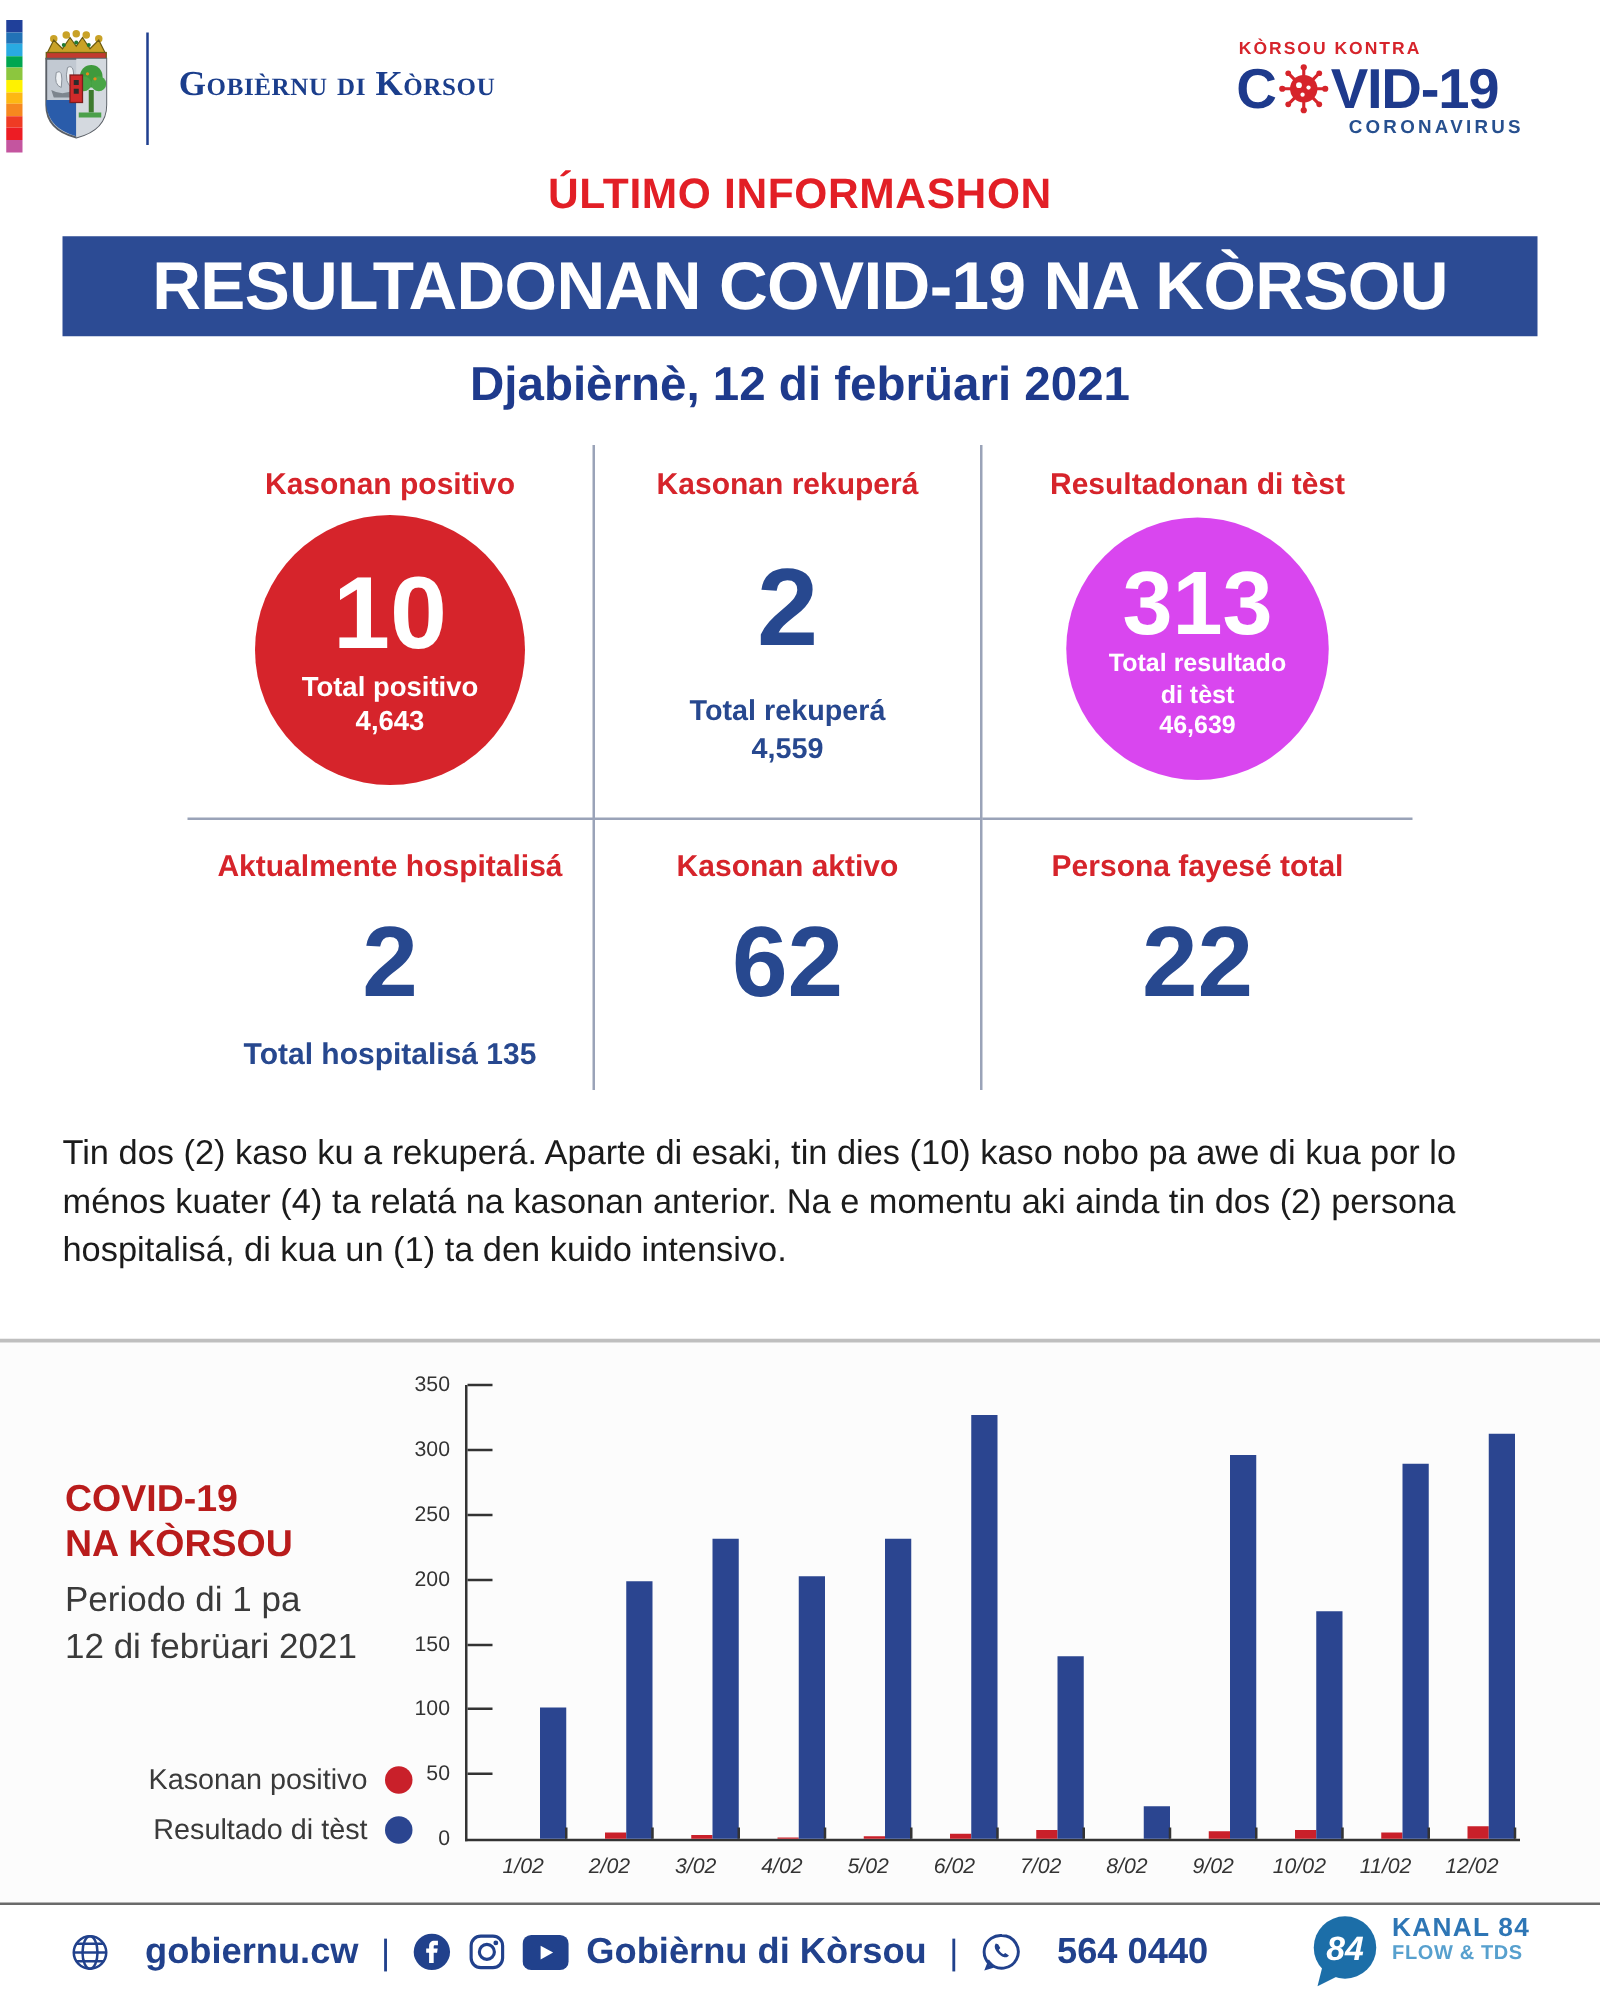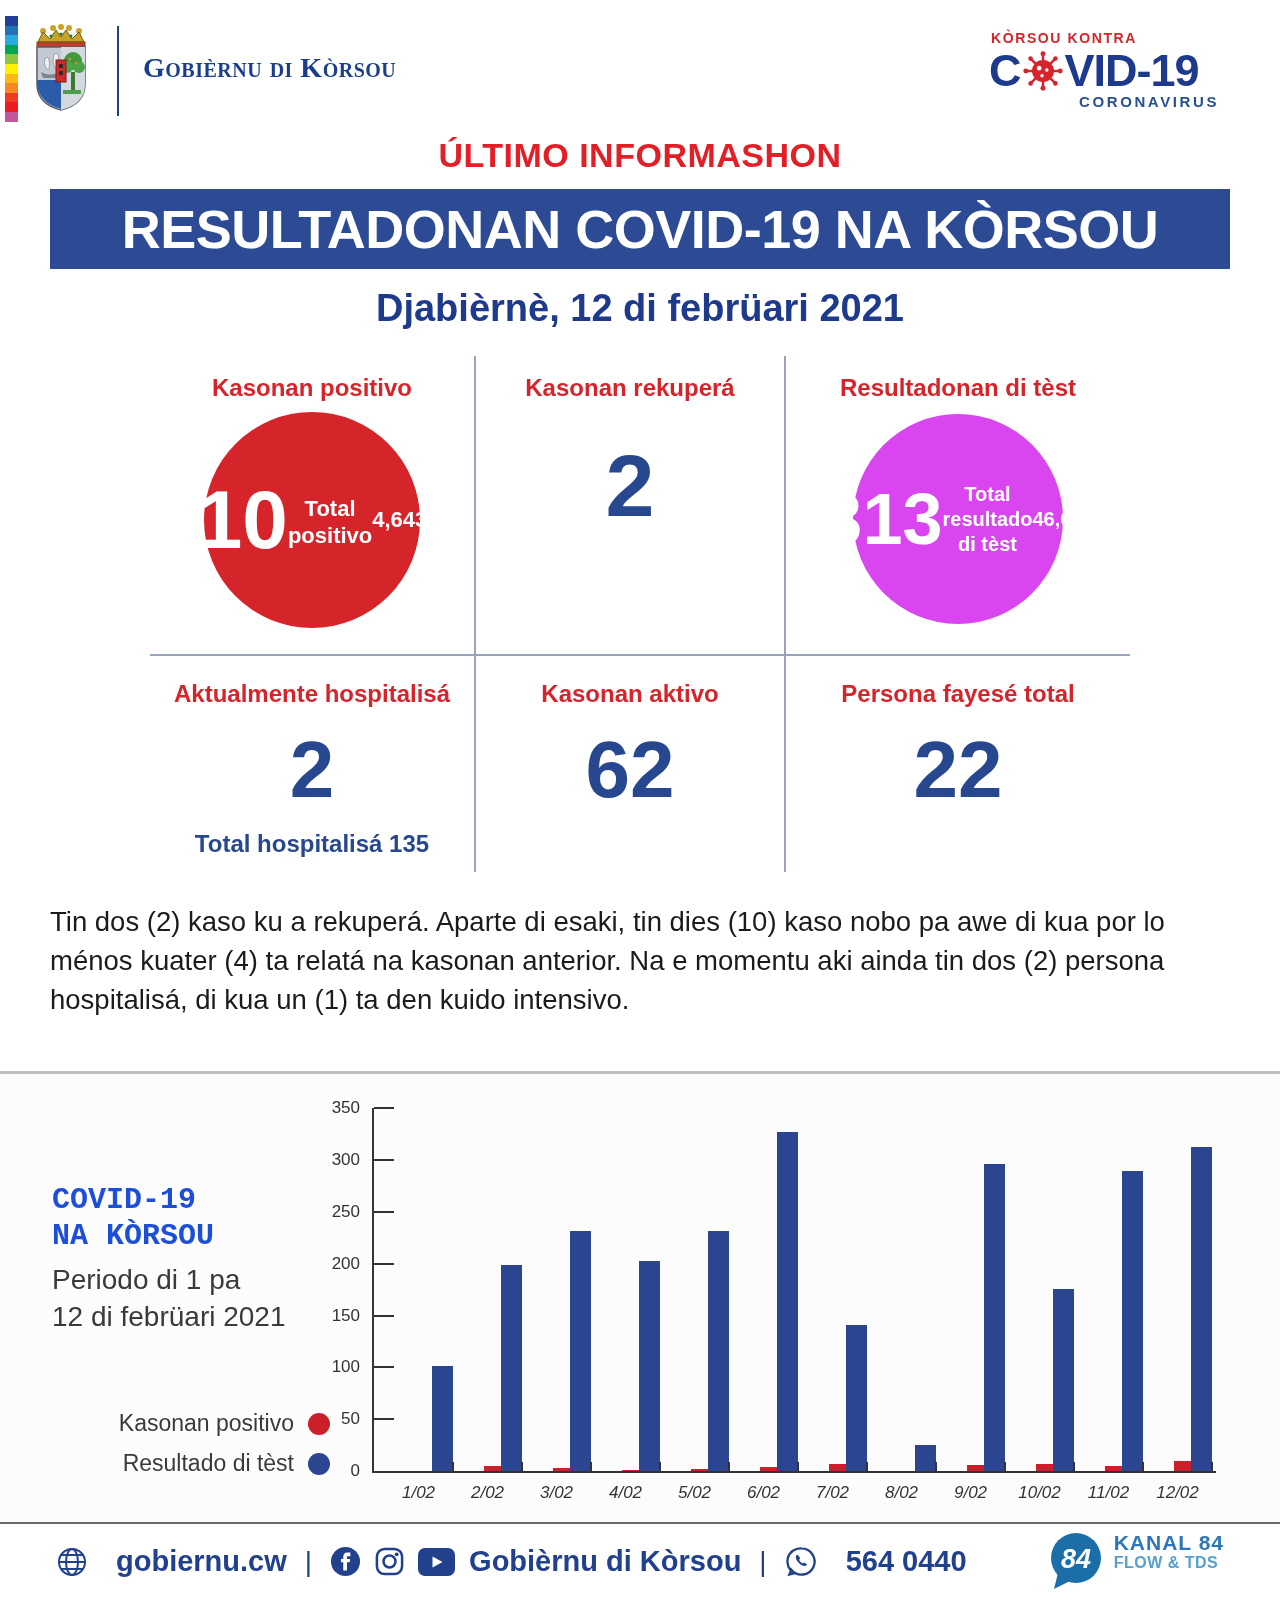--- a/index.html
+++ b/index.html
@@ -27,21 +27,21 @@
   .banner span{color:#fff;font-size:54px;font-weight:800;letter-spacing:-.5px;white-space:nowrap;}
   .date-line{margin-top:18px;text-align:center;font-size:38px;font-weight:800;color:#1e3a8c;}
 
   
   .stats{margin:26px auto 0;width:980px;display:grid;grid-template-columns:326px 310px 344px;
          grid-template-rows:300px 216px;}
   .cell{display:flex;flex-direction:column;align-items:center;}
   .bR{border-right:2px solid #9aa3b8;}
   .bB{border-bottom:2px solid #9aa3b8;}
   .stat-label{margin-top:18px;font-size:24px;font-weight:600;color:#d6242b;}
-  .circle{border-radius:50%;display:flex;flex-direction:row;align-items:center;justify-content:center;color:#fff;}
+  .circle{border-radius:50%;display:flex;flex-direction:column;align-items:center;justify-content:center;color:#fff;}
   .circle.red{width:216px;height:216px;background:#d6242b;margin-top:10px;}
   .circle.blue{width:210px;height:210px;background:#d946ef;margin-top:12px;}
   .circle .big{font-size:82px;font-weight:800;line-height:1;}
   .circle.blue .big{font-size:72px;}
   .circle .tlabel{font-size:22px;font-weight:bold;margin-top:4px;line-height:1.25;text-align:center;}
   .circle.blue .tlabel{font-size:20px;margin-top:0;}
   .circle .tvalue{font-size:22px;font-weight:bold;}
   .circle.blue .tvalue{font-size:20px;}
   .navy-big{font-size:88px;font-weight:800;color:#27488f;line-height:1;margin-top:40px;}
   .navy-total{font-size:23px;font-weight:bold;color:#27488f;margin-top:24px;line-height:1.3;text-align:center;}
@@ -49,21 +49,21 @@
   .r2 .navy-big{font-size:80px;margin-top:22px;}
   .r2 .navy-total{margin-top:18px;font-size:24px;}
 
   
   .summary{margin:30px auto 0;width:1180px;font-size:27.5px;line-height:1.42;color:#1b1b1b;}
 
   
   .chart-section{position:relative;margin-top:52px;height:448px;background:#fcfcfc;
                  border-top:3px solid #bfbfbf;border-bottom:2px solid #6a6a6a;}
   .chart-info{position:absolute;left:52px;top:108px;}
-  .ci-title{font-size:30px;font-weight:800;color:#1d4ed8;line-height:1.2;font-family:Liberation Mono, monospace;}
+  .ci-title{font-size:30px;font-weight:800;color:#b91c1c;line-height:1.2;}
   .ci-sub{font-size:28px;color:#3a3a3a;line-height:1.3;margin-top:8px;}
   .legend{position:absolute;left:60px;top:336px;width:270px;}
   .legend-row{display:flex;align-items:center;justify-content:flex-end;gap:14px;margin-bottom:13px;}
   .legend-label{font-size:23px;color:#3a3a3a;}
   .legend-dot{width:22px;height:22px;border-radius:50%;}
   .plot{position:absolute;left:372px;top:34px;width:842px;height:363px;
         border-left:2px solid #333;border-bottom:2px solid #333;}
   .ytick-label{position:absolute;left:-58px;width:44px;text-align:right;font-size:17px;color:#333;
                transform:translateY(50%);}
   .ytick-line{position:absolute;left:0;width:20px;height:2px;background:#333;transform:translateY(1px);}
@@ -194,20 +194,24 @@
       <div class="circle red">
         <div class="big">10</div>
         <div class="tlabel">Total positivo</div>
         <div class="tvalue">4,643</div>
       </div>
     </div>
 
     <div class="cell bR bB">
       <div class="stat-label">Kasonan rekuperá</div>
       <div class="navy-big">2</div>
+      <div class="navy-total">
+        <span>Total rekuperá</span><br>
+        <span>4,559</span>
+      </div>
     </div>
 
     <div class="cell bB">
       <div class="stat-label">Resultadonan di tèst</div>
       <div class="circle blue">
         <div class="big">313</div>
         <div class="tlabel">
           <span>Total resultado</span><br>
           <span>di tèst</span>
         </div>

